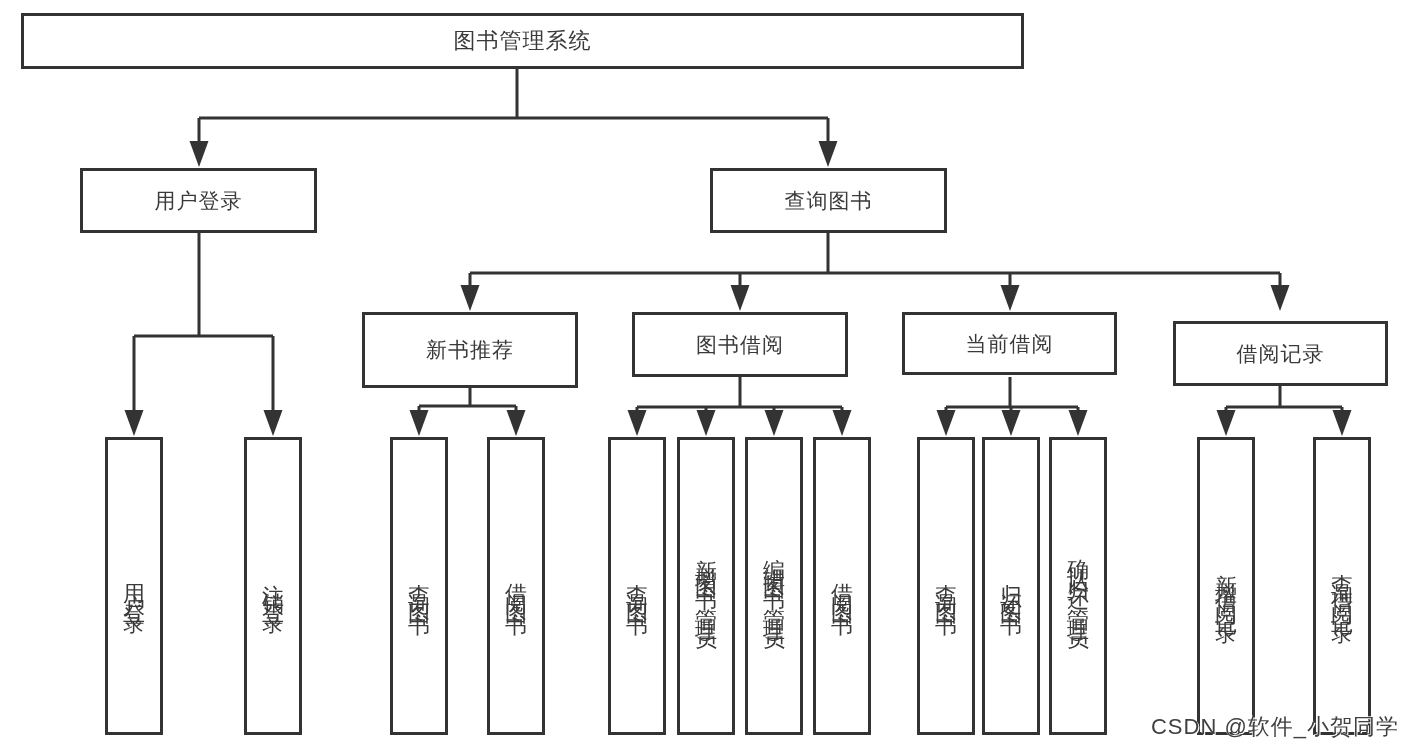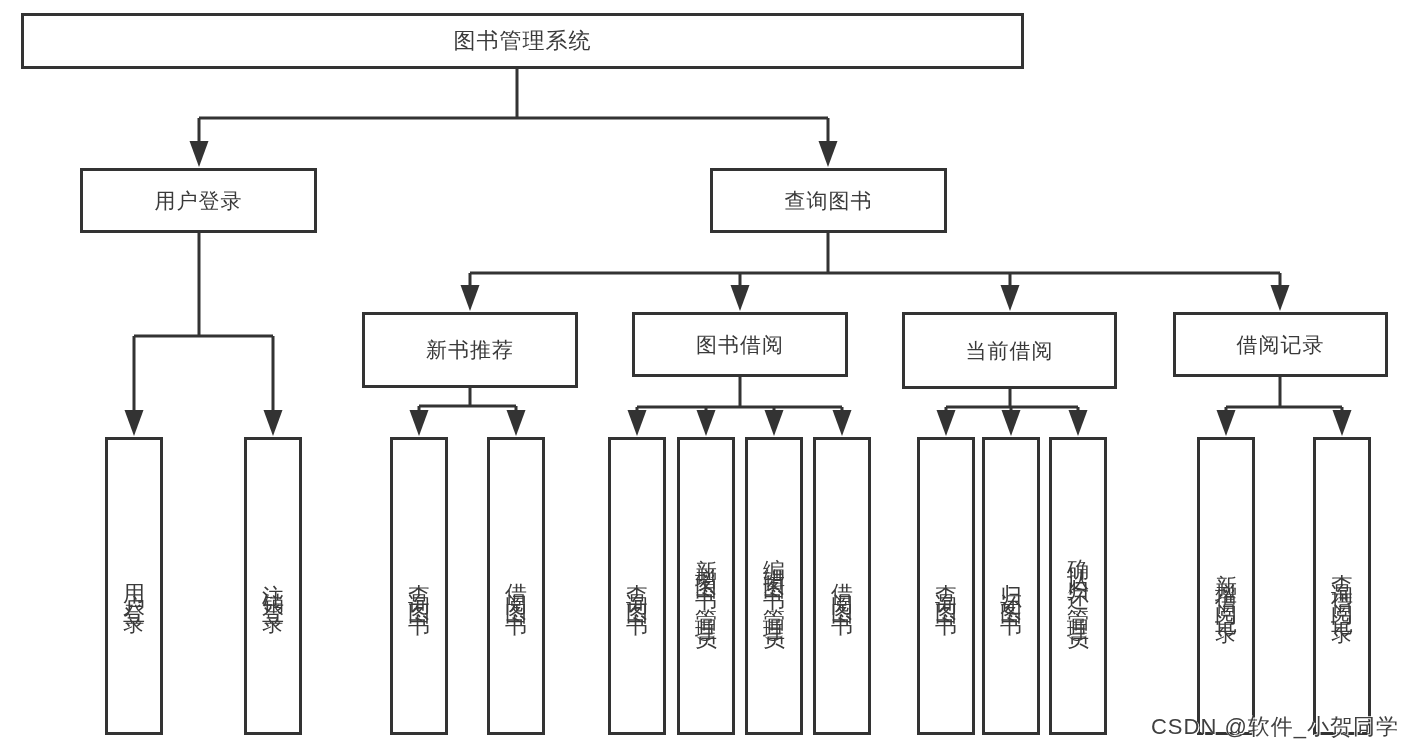--- a/index.html
+++ b/index.html
@@ -114,22 +114,22 @@
     </g>
   </svg>
 
   <div class="node root" style="left:21px; top:13px; width:1003px; height:56px;">图书管理系统</div>
 
   <div class="node" style="left:80px; top:168px; width:237px; height:65px;">用户登录</div>
   <div class="node" style="left:710px; top:168px; width:237px; height:65px;">查询图书</div>
 
   <div class="node" style="left:362px; top:312px; width:216px; height:76px;">新书推荐</div>
   <div class="node" style="left:632px; top:312px; width:216px; height:65px;">图书借阅</div>
-  <div class="node" style="left:902px; top:312px; width:215px; height:77px;">当前借阅</div>
-  <div class="node" style="left:1173px; top:312px; width:215px; height:65px;">借阅记录</div>
+  <div class="node" style="left:902px; top:312px; width:215px; height:63px;">当前借阅</div>
+  <div class="node" style="left:1173px; top:321px; width:215px; height:65px;">借阅记录</div>
 
   <div class="leaf" style="left:105px; top:437px;">
     <span>用户登录</span>
   </div>
   <div class="leaf" style="left:244px; top:437px;">
     <span>注销登录</span>
   </div>
 
   <div class="leaf" style="left:390px; top:437px;">
     <span>查询图书</span>

